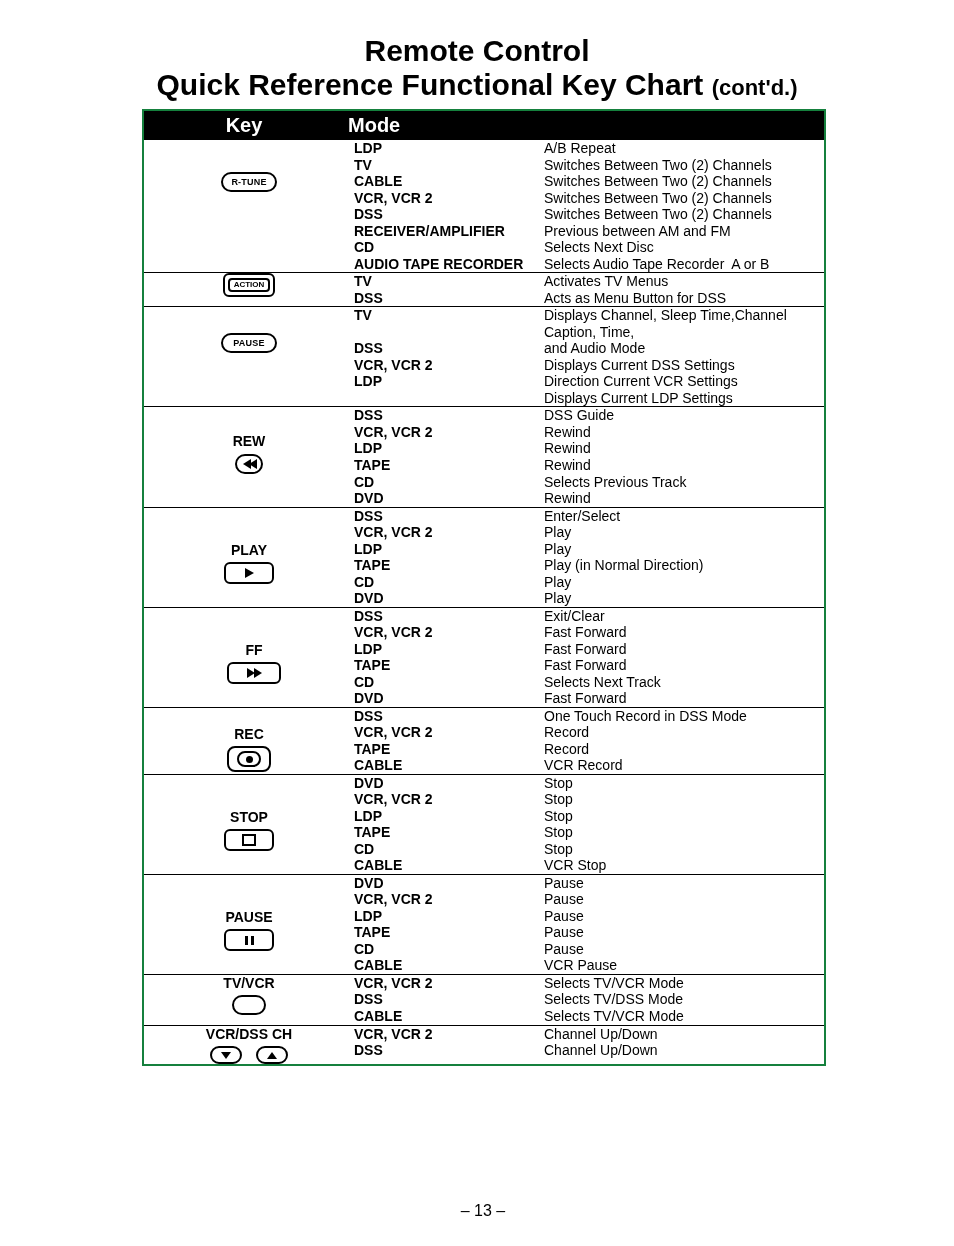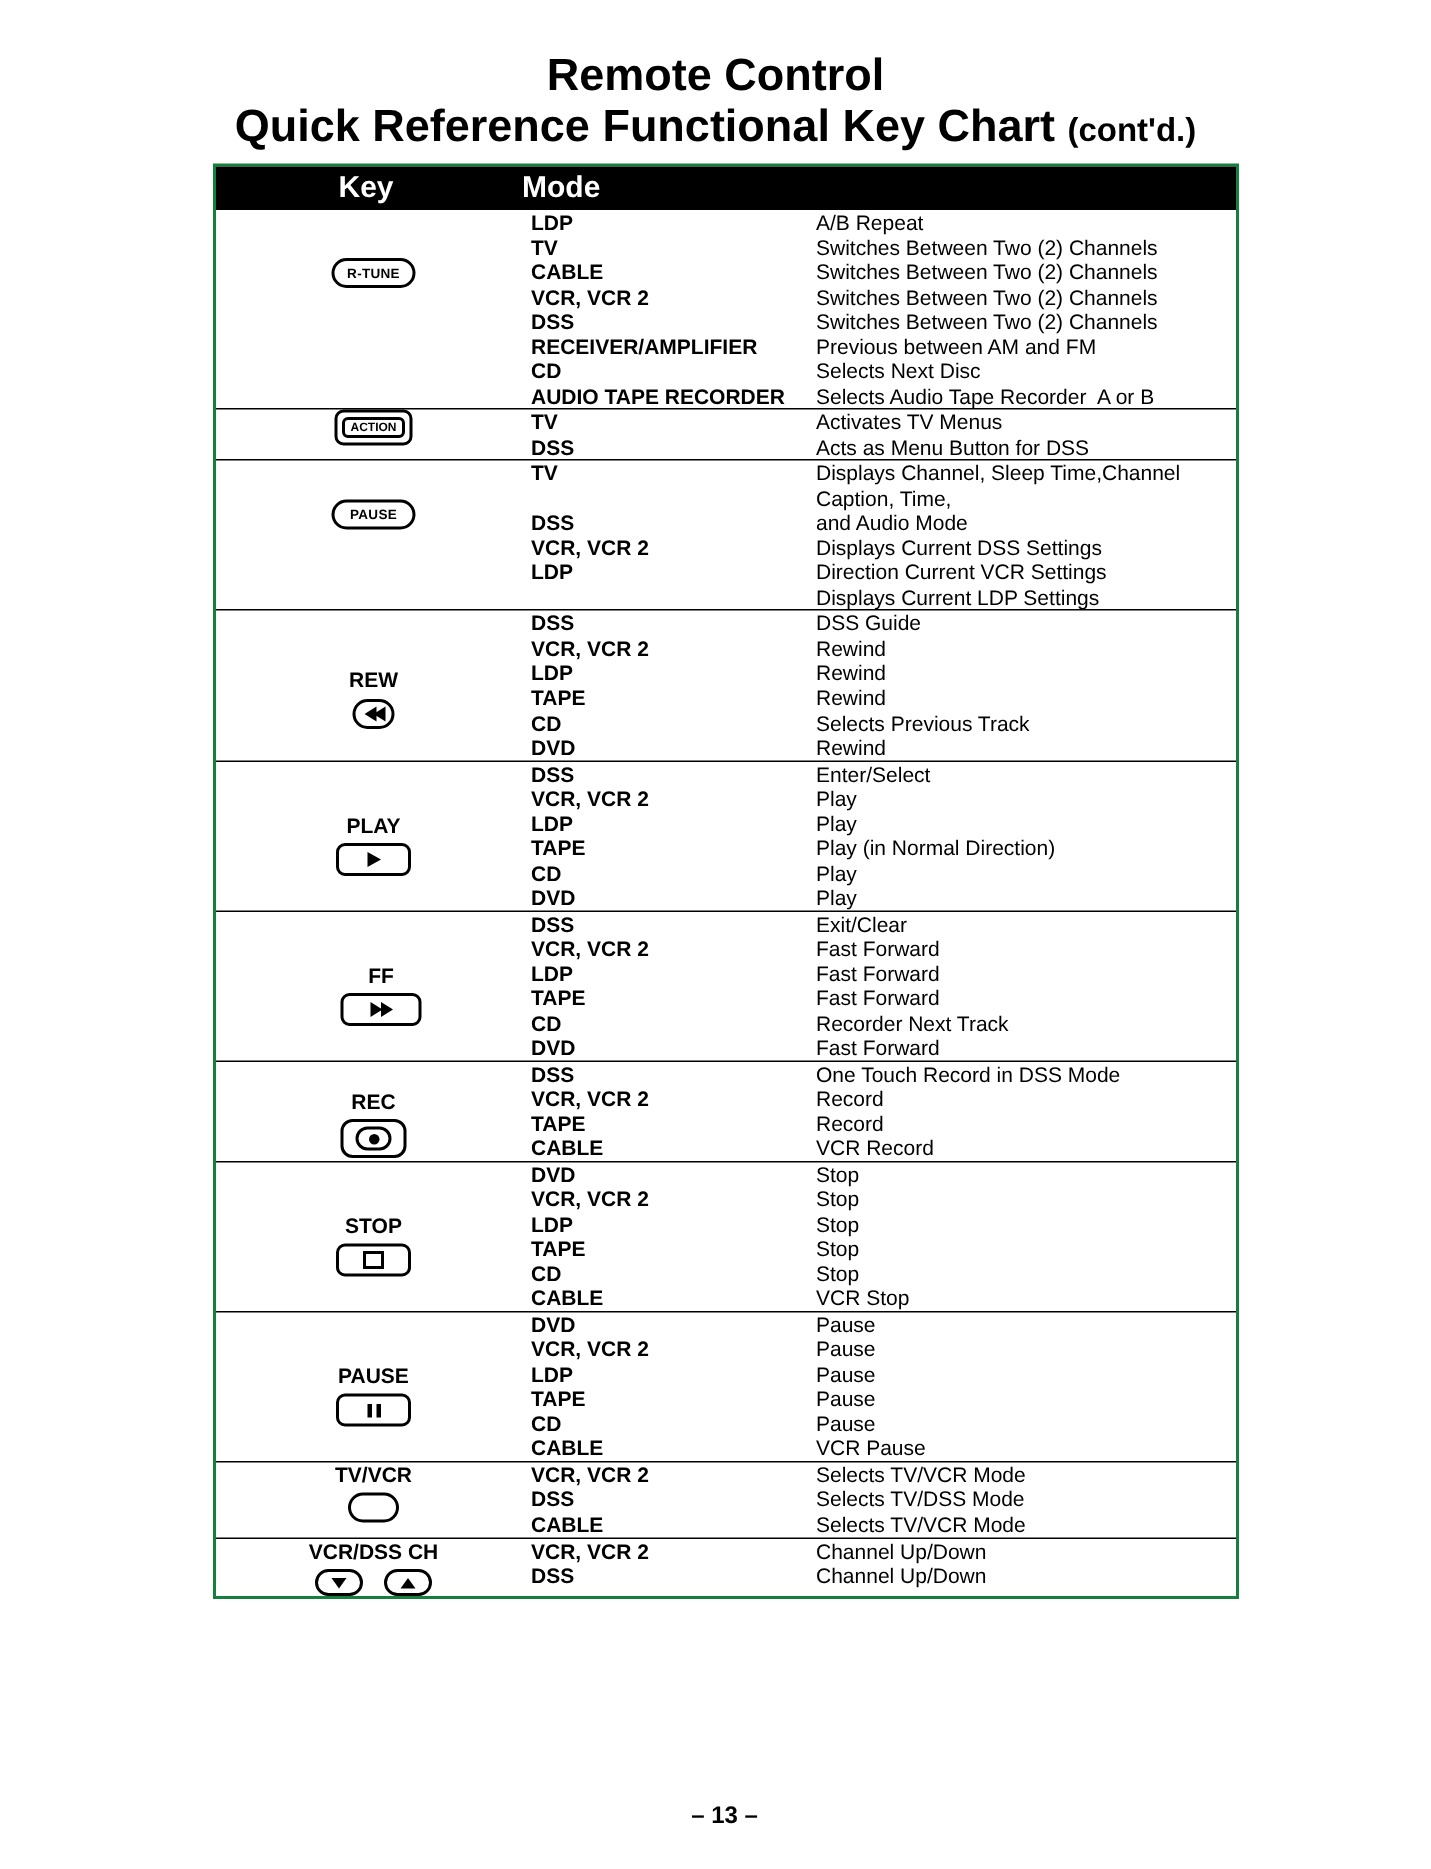--- a/index.html
+++ b/index.html
@@ -36,21 +36,21 @@
   .recwrap{display:inline-flex;align-items:center;justify-content:center;border:2px solid #000;border-radius:8px;width:40px;height:22px}
   .recinner{border:2px solid #000;border-radius:999px;width:20px;height:12px;display:flex;align-items:center;justify-content:center}
   .recdot{width:7px;height:7px;background:#000;border-radius:50%}
   .sqsm{width:10px;height:8px;border:2px solid #000}
   .pausebars{display:inline-flex;gap:3px}
   .pausebars span{width:3px;height:9px;background:#000}
   .oval{display:inline-block;border:2px solid #000;border-radius:999px;width:30px;height:16px}
   .updn{display:inline-flex;align-items:center;justify-content:center;border:2px solid #000;border-radius:999px;width:28px;height:14px}
   .tri-dn{width:0;height:0;border-left:5px solid transparent;border-right:5px solid transparent;border-top:7px solid #000}
   .tri-up{width:0;height:0;border-left:5px solid transparent;border-right:5px solid transparent;border-bottom:7px solid #000}
-  .pnum{position:absolute;left:12px;right:0;bottom:26px;text-align:center;font-weight:700;font-size:16px}
+  .pnum{position:absolute;left:12px;right:0;bottom:26px;text-align:center;font-weight:400;font-size:16px}
 </style>
 </head>
 <body>
 
 <div class="page">
   <div class="title">
     <div class="l1">Remote Control</div>
     <div class="l2">
       <span>Quick Reference Functional Key Chart</span>
       <span class="cont">(cont'd.)</span>
@@ -123,21 +123,21 @@
             </td>
             <td class="funcs">
               <div class="line">Displays Channel, Sleep Time,Channel Caption, Time,</div>
               <div class="line">and Audio Mode</div>
               <div class="line">Displays Current DSS Settings</div>
               <div class="line">Direction Current VCR Settings</div>
               <div class="line">Displays Current LDP Settings</div>
             </td>
           </tr>
           <tr>
-            <td class="key" style="padding-top: 38px;">
+            <td class="key" style="padding-top: 26px;">
               <div class="keylabel">REW</div>
               <div class="keyicon">
                 <span class="rewglyph">
                   <span class="tri-l"></span>
                   <span class="tri-l"></span>
                 </span>
               </div>
             </td>
             <td class="modes">
               <div class="line">DSS</div>
@@ -198,21 +198,21 @@
               <div class="line">LDP</div>
               <div class="line">TAPE</div>
               <div class="line">CD</div>
               <div class="line">DVD</div>
             </td>
             <td class="funcs">
               <div class="line">Exit/Clear</div>
               <div class="line">Fast Forward</div>
               <div class="line">Fast Forward</div>
               <div class="line">Fast Forward</div>
-              <div class="line">Recorder Next Track</div>
+              <div class="line">Selects Next Track</div>
               <div class="line">Fast Forward</div>
             </td>
           </tr>
           <tr>
             <td class="key" style="padding-top: 18px;">
               <div class="keylabel">REC</div>
               <div class="keyicon">
                 <span class="recwrap">
                   <span class="recinner">
                     <span class="recdot"></span>

